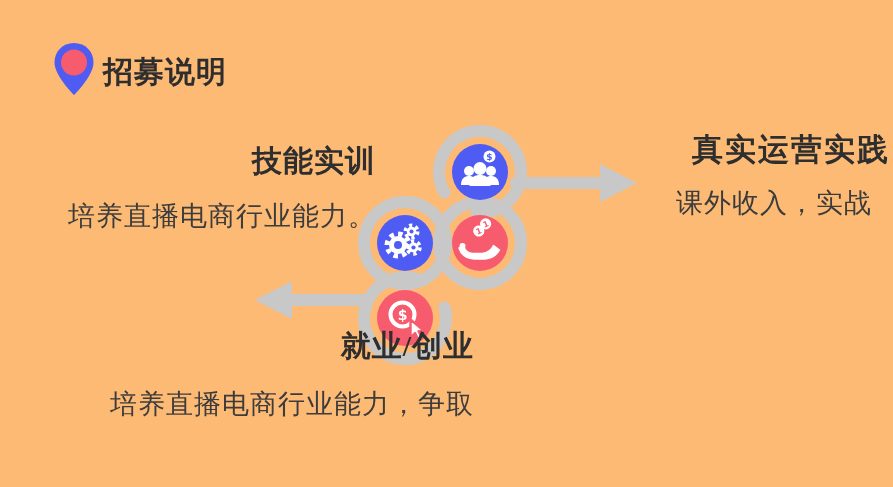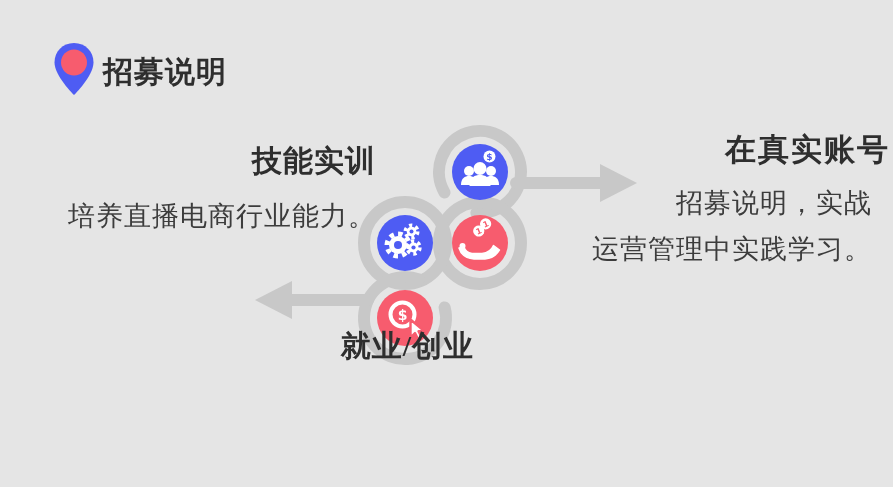--- a/index.html
+++ b/index.html
@@ -5,21 +5,21 @@
   :root{
     --blue:#4e5cf3; --pink:#f75c6e; --gray:#c8c8c8;
     --heading:#2e2e2e; --body:#3c3c3c;
   }
   html,body{margin:0;padding:0;}
   body{
     font-family:"Liberation Serif","DejaVu Serif",serif;
     background:#ffffff;
   }
   .canvas{
-    position:relative;width:893px;height:487px;background:#e5e5e5;overflow:hidden;
+    position:relative;width:893px;height:487px;background:#fdba74;overflow:hidden;
   }
   
   .pin{position:absolute;left:50px;top:41px;width:48px;height:56px;}
   .page-title{
     position:absolute;left:103px;top:52px;
     font-size:30px;font-weight:bold;color:var(--heading);letter-spacing:1px;
   }
   
   .snake{position:absolute;left:0;top:0;}
   .snake-stroke{fill:none;stroke:var(--gray);stroke-width:12;stroke-linecap:round;}
@@ -127,27 +127,27 @@
   </div>
 
   <div class="block" id="block-skills">
     <h2>技能实训</h2>
     <p>
       <span>培养直播电商行业能力。</span>
     </p>
   </div>
 
   <div class="block" id="block-realops">
-    <h2>在真实账号</h2>
+    <h2>真实运营实践</h2>
     <p>
-      <span>招募说明，实战</span>
-      <span>运营管理中实践学习。</span>
+      <span>课外收入，实战</span>
     </p>
   </div>
 
   <div class="block" id="block-employment">
     <h2>就业/创业</h2>
     <p>
+      <span>培养直播电商行业能力，争取</span>
     </p>
   </div>
 
 
 </div>
 
 </body></html>

